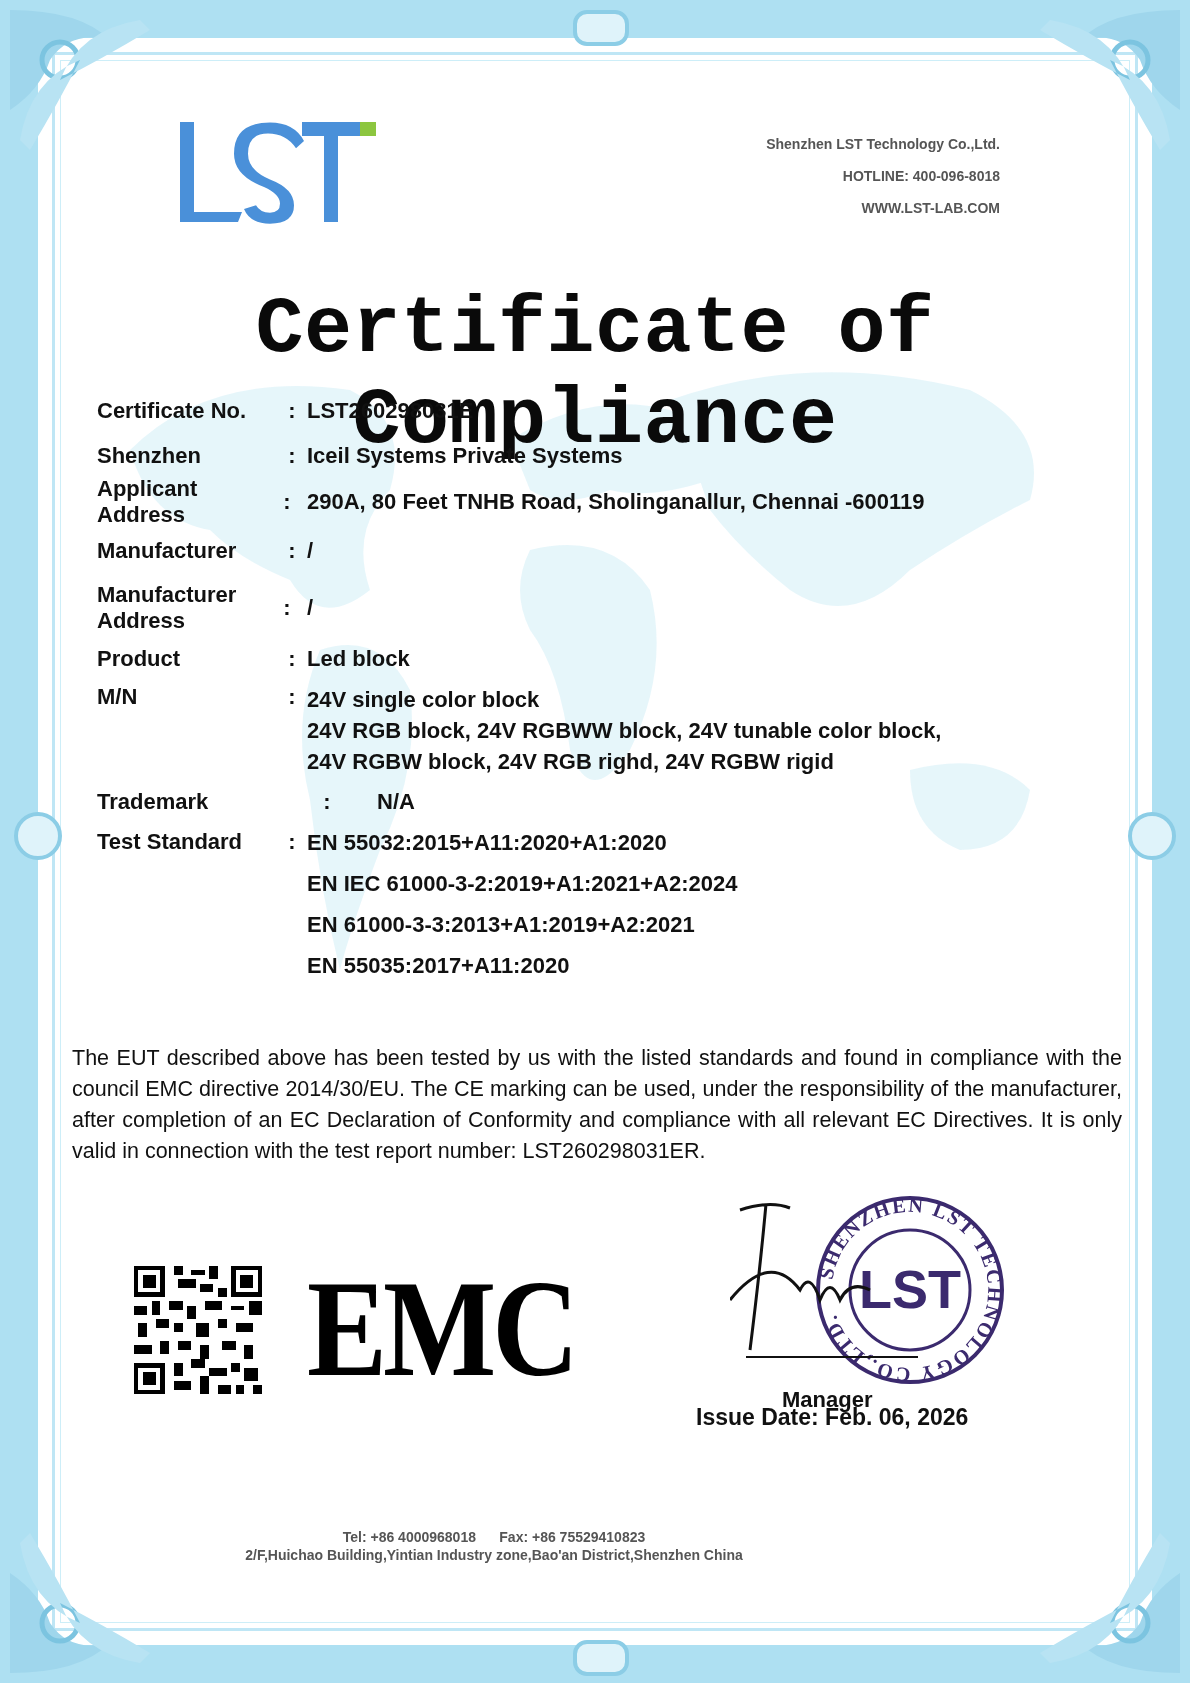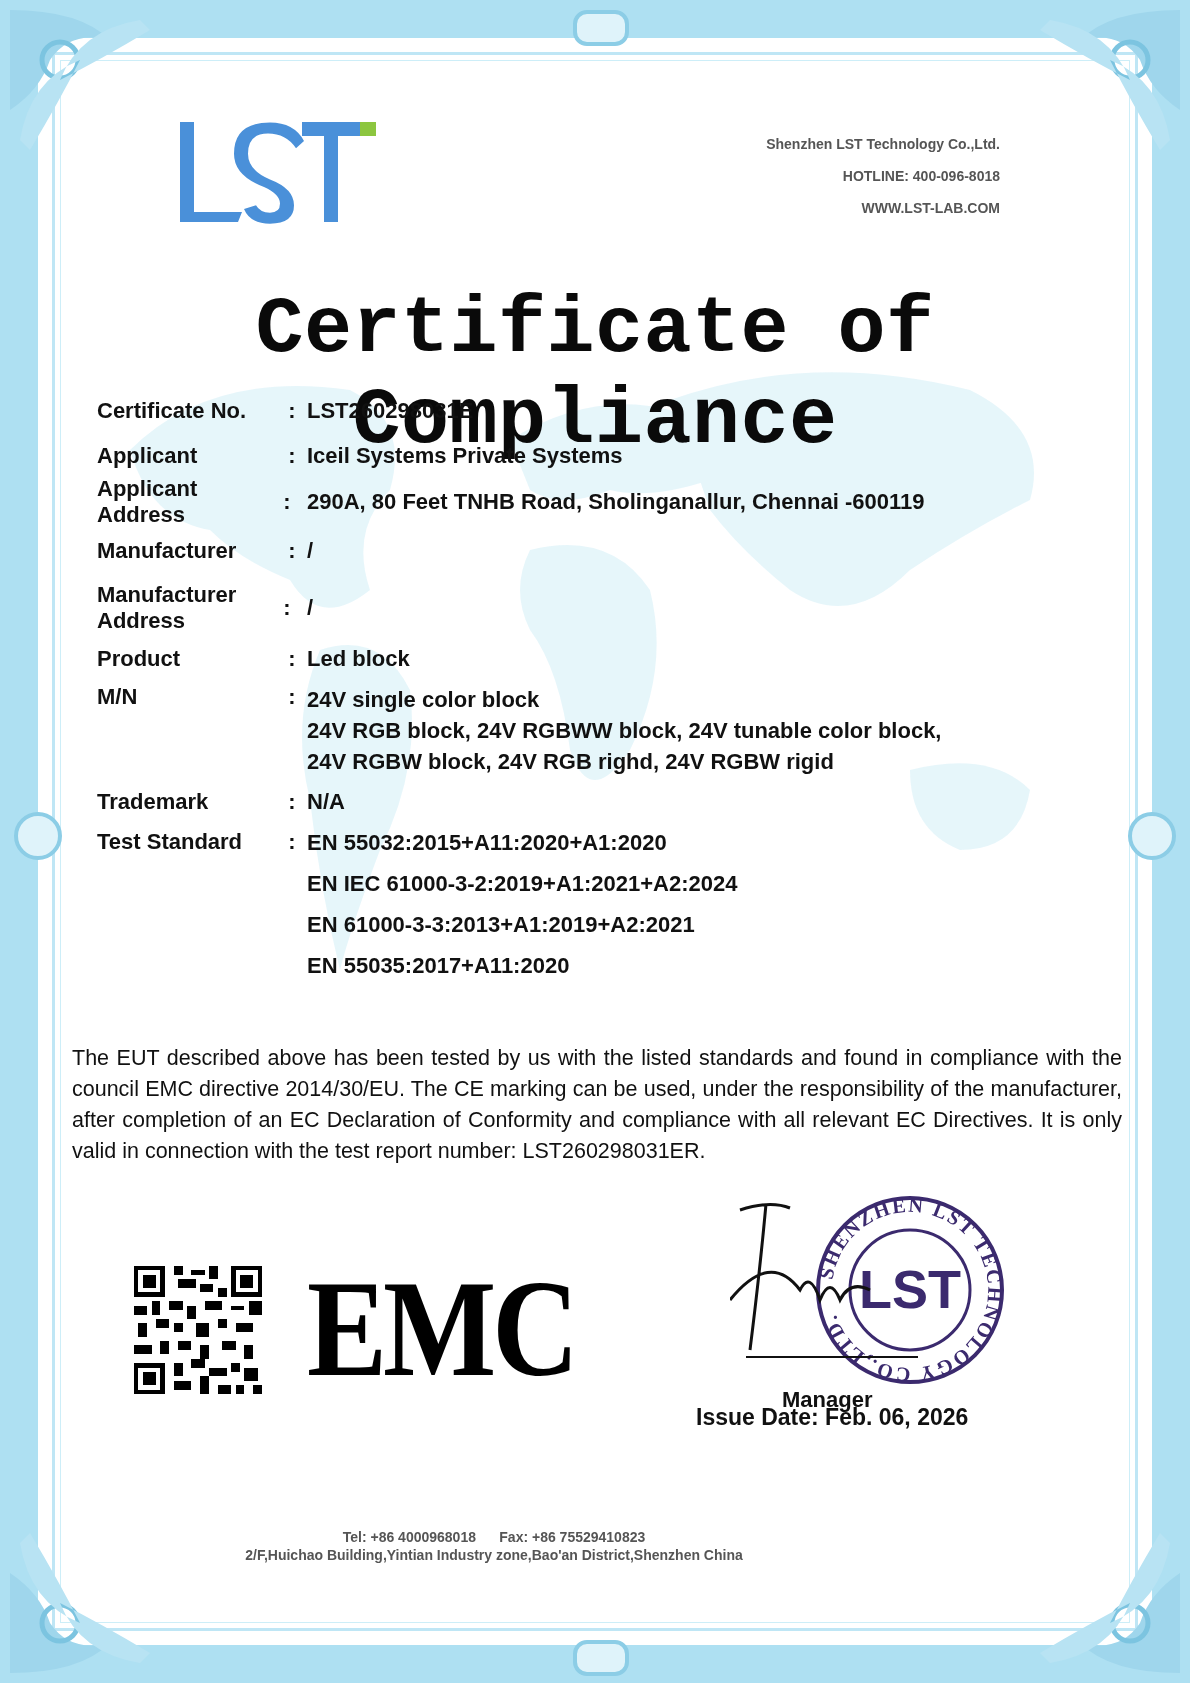--- a/index.html
+++ b/index.html
@@ -93,21 +93,21 @@
 
 <div class="fields">
   <div class="row" style="top:0px;">
     <div class="lbl">Certificate No.</div>
     <div class="colon">:</div>
     <div class="val">
         <span class="ln">LST260298031E</span>
       </div>
   </div>
   <div class="row" style="top:19px;">
-    <div class="lbl">Applicant</div>
+    <div class="lbl">Shenzhen</div>
     <div class="colon">:</div>
     <div class="val">
         <span class="ln">Iceil Systems Private Systems</span>
       </div>
   </div>
   <div class="row" style="top:26px;">
     <div class="lbl" style="width:170px;">Applicant Address</div>
     <div class="colon" style="width:40px;line-height:52px;">:</div>
     <div class="val" style="line-height:52px;">
         <span class="ln">290A, 80 Feet TNHB Road, Sholinganallur, Chennai -600119</span>
@@ -136,21 +136,21 @@
   </div>
   <div class="row" style="top:78px;">
     <div class="lbl">M/N</div>
     <div class="colon">:</div>
     <div class="val" style="line-height:31px;">
       <span class="ln">24V single color block</span>
       <span class="ln">24V RGB block, 24V RGBWW block, 24V tunable color block,</span>
       <span class="ln">24V RGBW block, 24V RGB righd, 24V RGBW rigid</span>
     </div>
   </div>
-  <div class="row" style="top:90px;">
+  <div class="row" style="top:90px;gap:35px;">
     <div class="lbl">Trademark</div>
     <div class="colon">:</div>
     <div class="val">
         <span class="ln">N/A</span>
       </div>
   </div>
   <div class="row" style="top:104px;">
     <div class="lbl">Test Standard</div>
     <div class="colon">:</div>
     <div class="val" style="line-height:41px;margin-top:-7px;">

